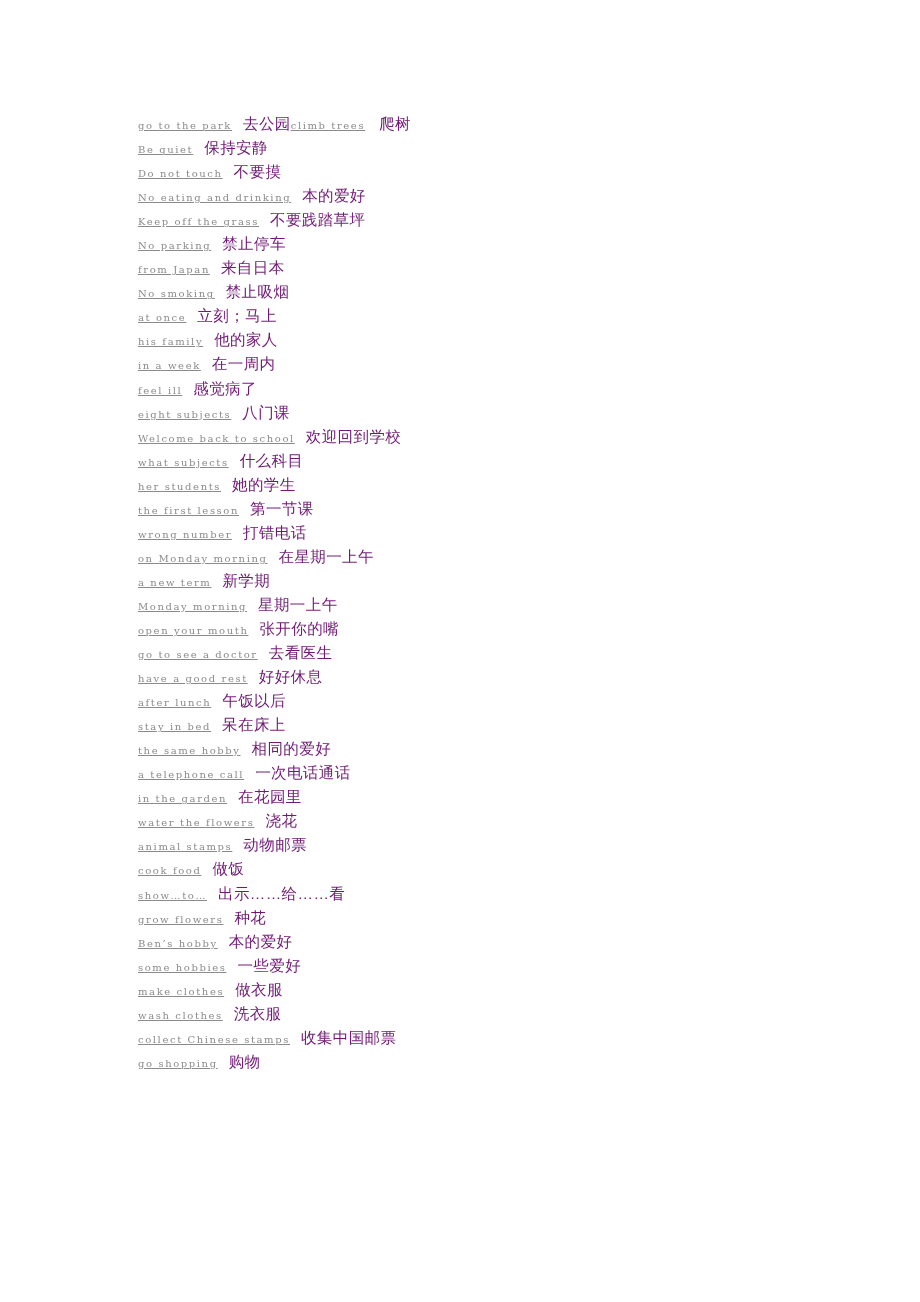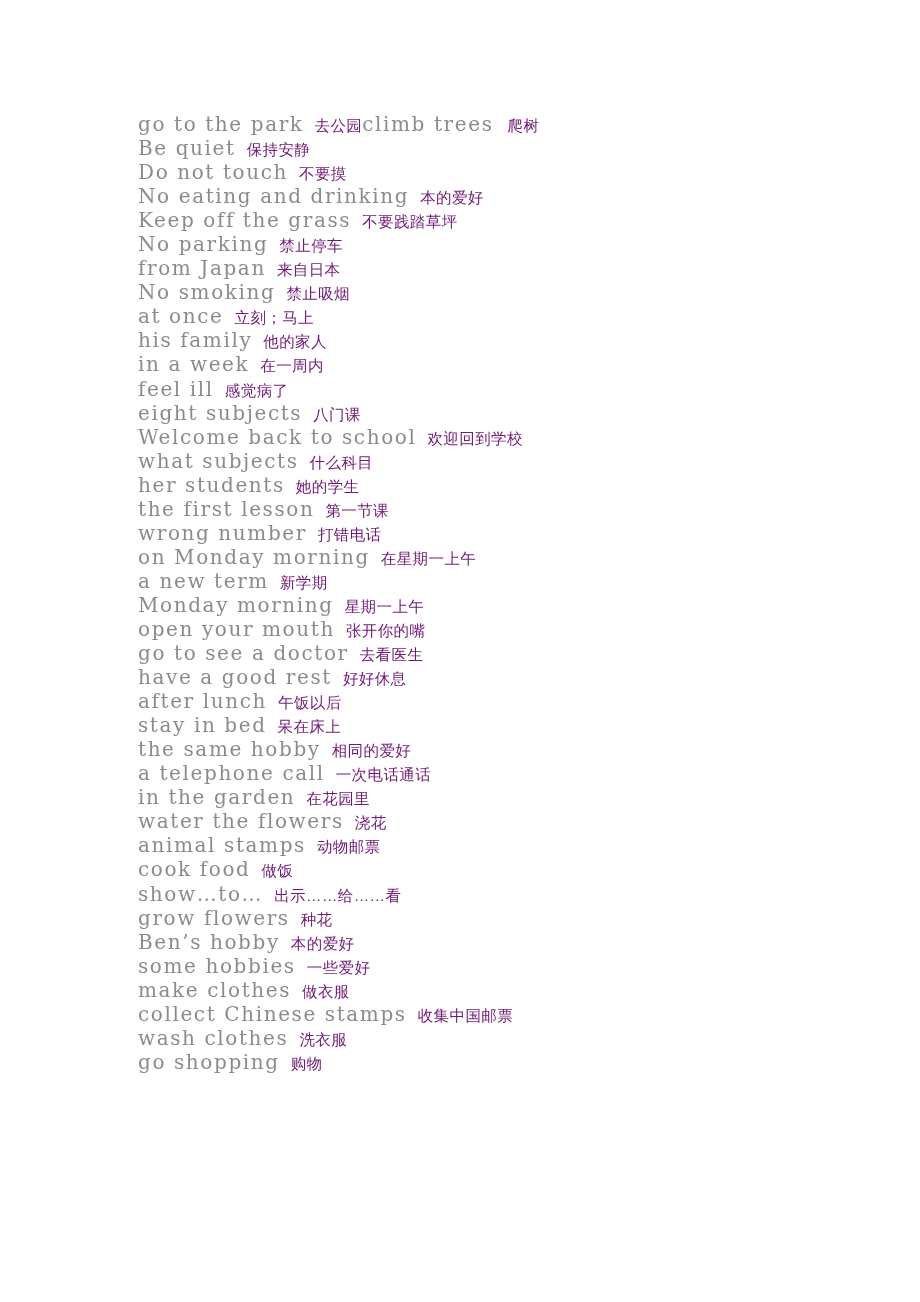--- a/index.html
+++ b/index.html
@@ -29,23 +29,24 @@
   .line {
     height: 24.05px;
     line-height: 24.05px;
     white-space: nowrap;
     font-size: 15.5px;
     color: #8d8d8d;
     letter-spacing: 0px;
   }
   .en {
     font-family: "DejaVu Serif", "Liberation Serif", serif;
-    font-size: 20px;
+    font-size: 10px;
     letter-spacing: 1.6px;
     color: #8b8b8b;
+    text-decoration: underline;
   }
   .zh {
     font-family: Liberation Sans, sans-serif;
     font-size: 15.5px;
     letter-spacing: 0.4px;
     color: #701a75;
   }
   .gap-md { display: inline-block; width: 11px; }
   .gap-lg { display: inline-block; width: 14px; }
 </style>
@@ -84,17 +85,17 @@
       <div class="line"><span class="en">a telephone call</span><span class="gap-md"></span><span class="zh">一次电话通话</span></div>
       <div class="line"><span class="en">in the garden</span><span class="gap-md"></span><span class="zh">在花园里</span></div>
       <div class="line"><span class="en">water the flowers</span><span class="gap-md"></span><span class="zh">浇花</span></div>
       <div class="line"><span class="en">animal stamps</span><span class="gap-md"></span><span class="zh">动物邮票</span></div>
       <div class="line"><span class="en">cook food</span><span class="gap-md"></span><span class="zh">做饭</span></div>
       <div class="line"><span class="en">show…to…</span><span class="gap-md"></span><span class="zh">出示……给……看</span></div>
       <div class="line"><span class="en">grow flowers</span><span class="gap-md"></span><span class="zh">种花</span></div>
       <div class="line"><span class="en">Ben’s hobby</span><span class="gap-md"></span><span class="zh">本的爱好</span></div>
       <div class="line"><span class="en">some hobbies</span><span class="gap-md"></span><span class="zh">一些爱好</span></div>
       <div class="line"><span class="en">make clothes</span><span class="gap-md"></span><span class="zh">做衣服</span></div>
+      <div class="line"><span class="en">wash clothes</span><span class="gap-md"></span><span class="zh">洗衣服</span></div>
       <div class="line"><span class="en">collect Chinese stamps</span><span class="gap-md"></span><span class="zh">收集中国邮票</span></div>
-      <div class="line"><span class="en">wash clothes</span><span class="gap-md"></span><span class="zh">洗衣服</span></div>
       <div class="line"><span class="en">go shopping</span><span class="gap-md"></span><span class="zh">购物</span></div>
     </div>
 </div>
 
 </body></html>

